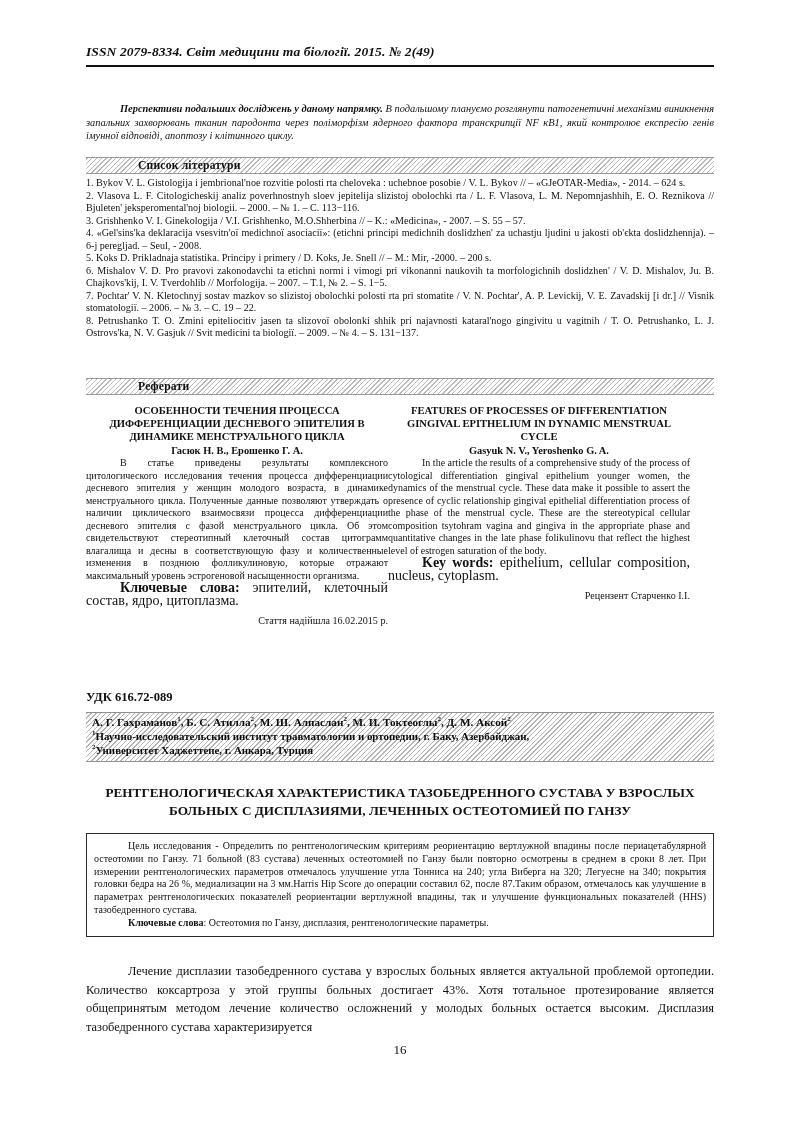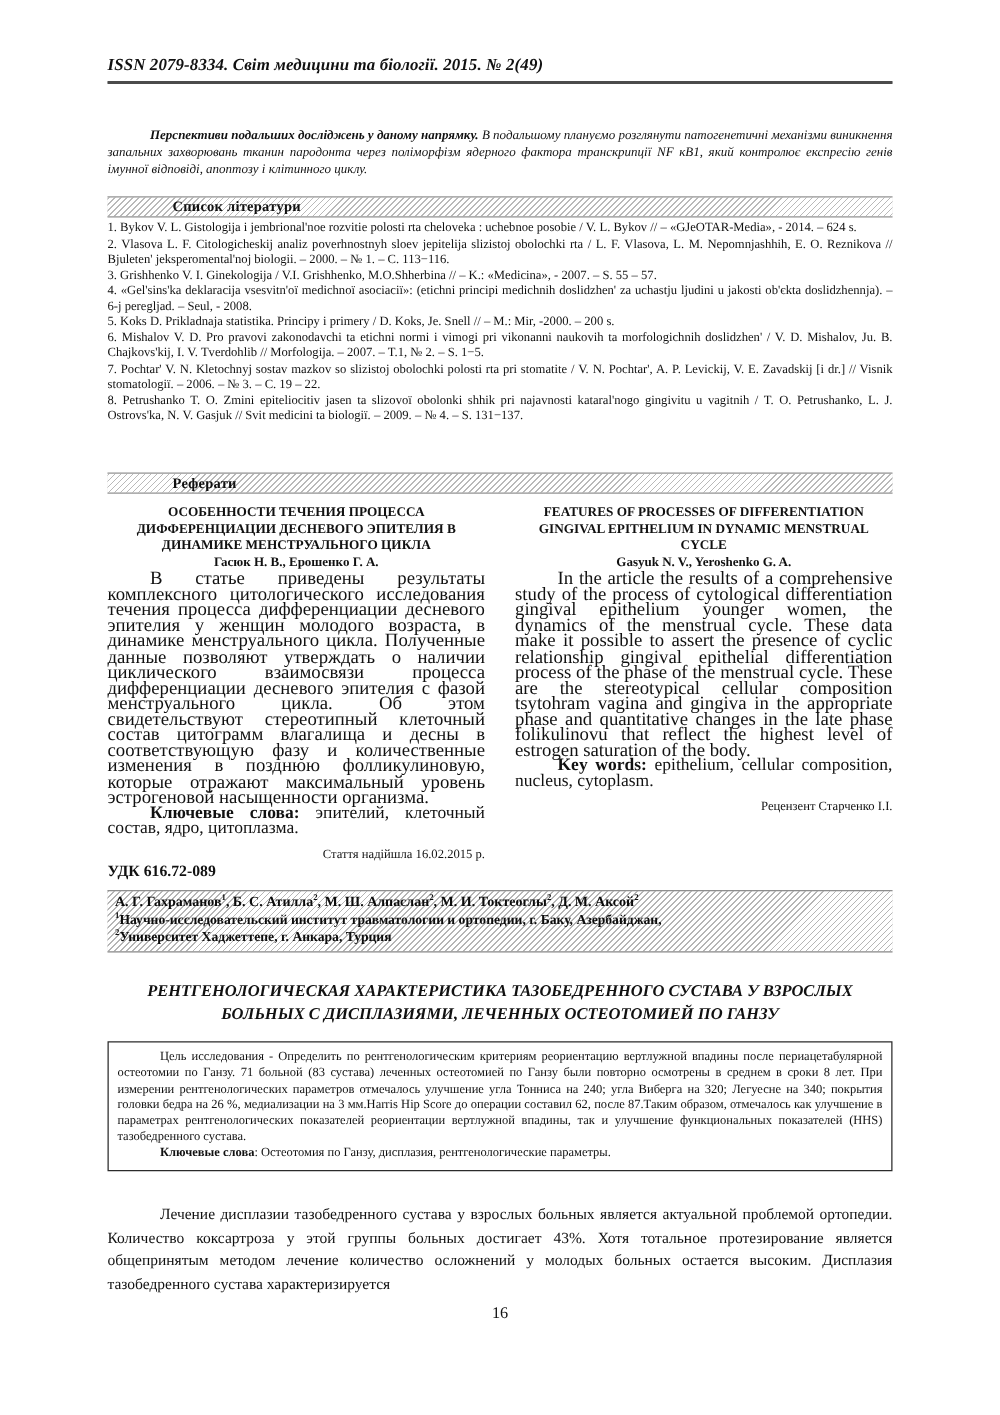--- a/index.html
+++ b/index.html
@@ -120,21 +120,21 @@
     margin: 0;
   }
 
   
   .abstracts {
     position: absolute;
     left: 0;
     top: 404px;
     width: 628px;
     display: flex;
-    justify-content: space-between;
+    justify-content: flex-start;
   }
   .abs-col {
     width: 302px;
   }
   .abs-title {
     text-align: center;
     font-weight: bold;
     font-size: 10.6px;
     line-height: 13.2px;
     text-transform: uppercase;
@@ -142,21 +142,21 @@
   }
   .abs-authors {
     text-align: center;
     font-weight: bold;
     font-size: 10.4px;
     line-height: 13.4px;
     margin: 0 0 0 0;
   }
   .abs-body {
     text-align: justify;
-    font-size: 15px;
+    font-size: 10px;
     line-height: 12.5px;
     margin: 0;
   }
   .abs-keywords {
     text-align: justify;
     font-size: 14px;
     line-height: 12.5px;
     margin: 0;
   }
   .abs-foot {
@@ -212,21 +212,20 @@
     position: absolute;
     left: 6px;
     top: 784px;
     width: 616px;
     text-align: center;
     font-weight: bold;
     font-size: 13.2px;
     line-height: 18px;
     text-transform: uppercase;
     margin: 0;
-    font-style: italic;
   }
 
   .abs-box {
     position: absolute;
     left: 0;
     top: 833px;
     width: 628px;
     border: 1.2px solid #2b2b2b;
     box-sizing: border-box;
     padding: 6px 7px 6px 7px;

